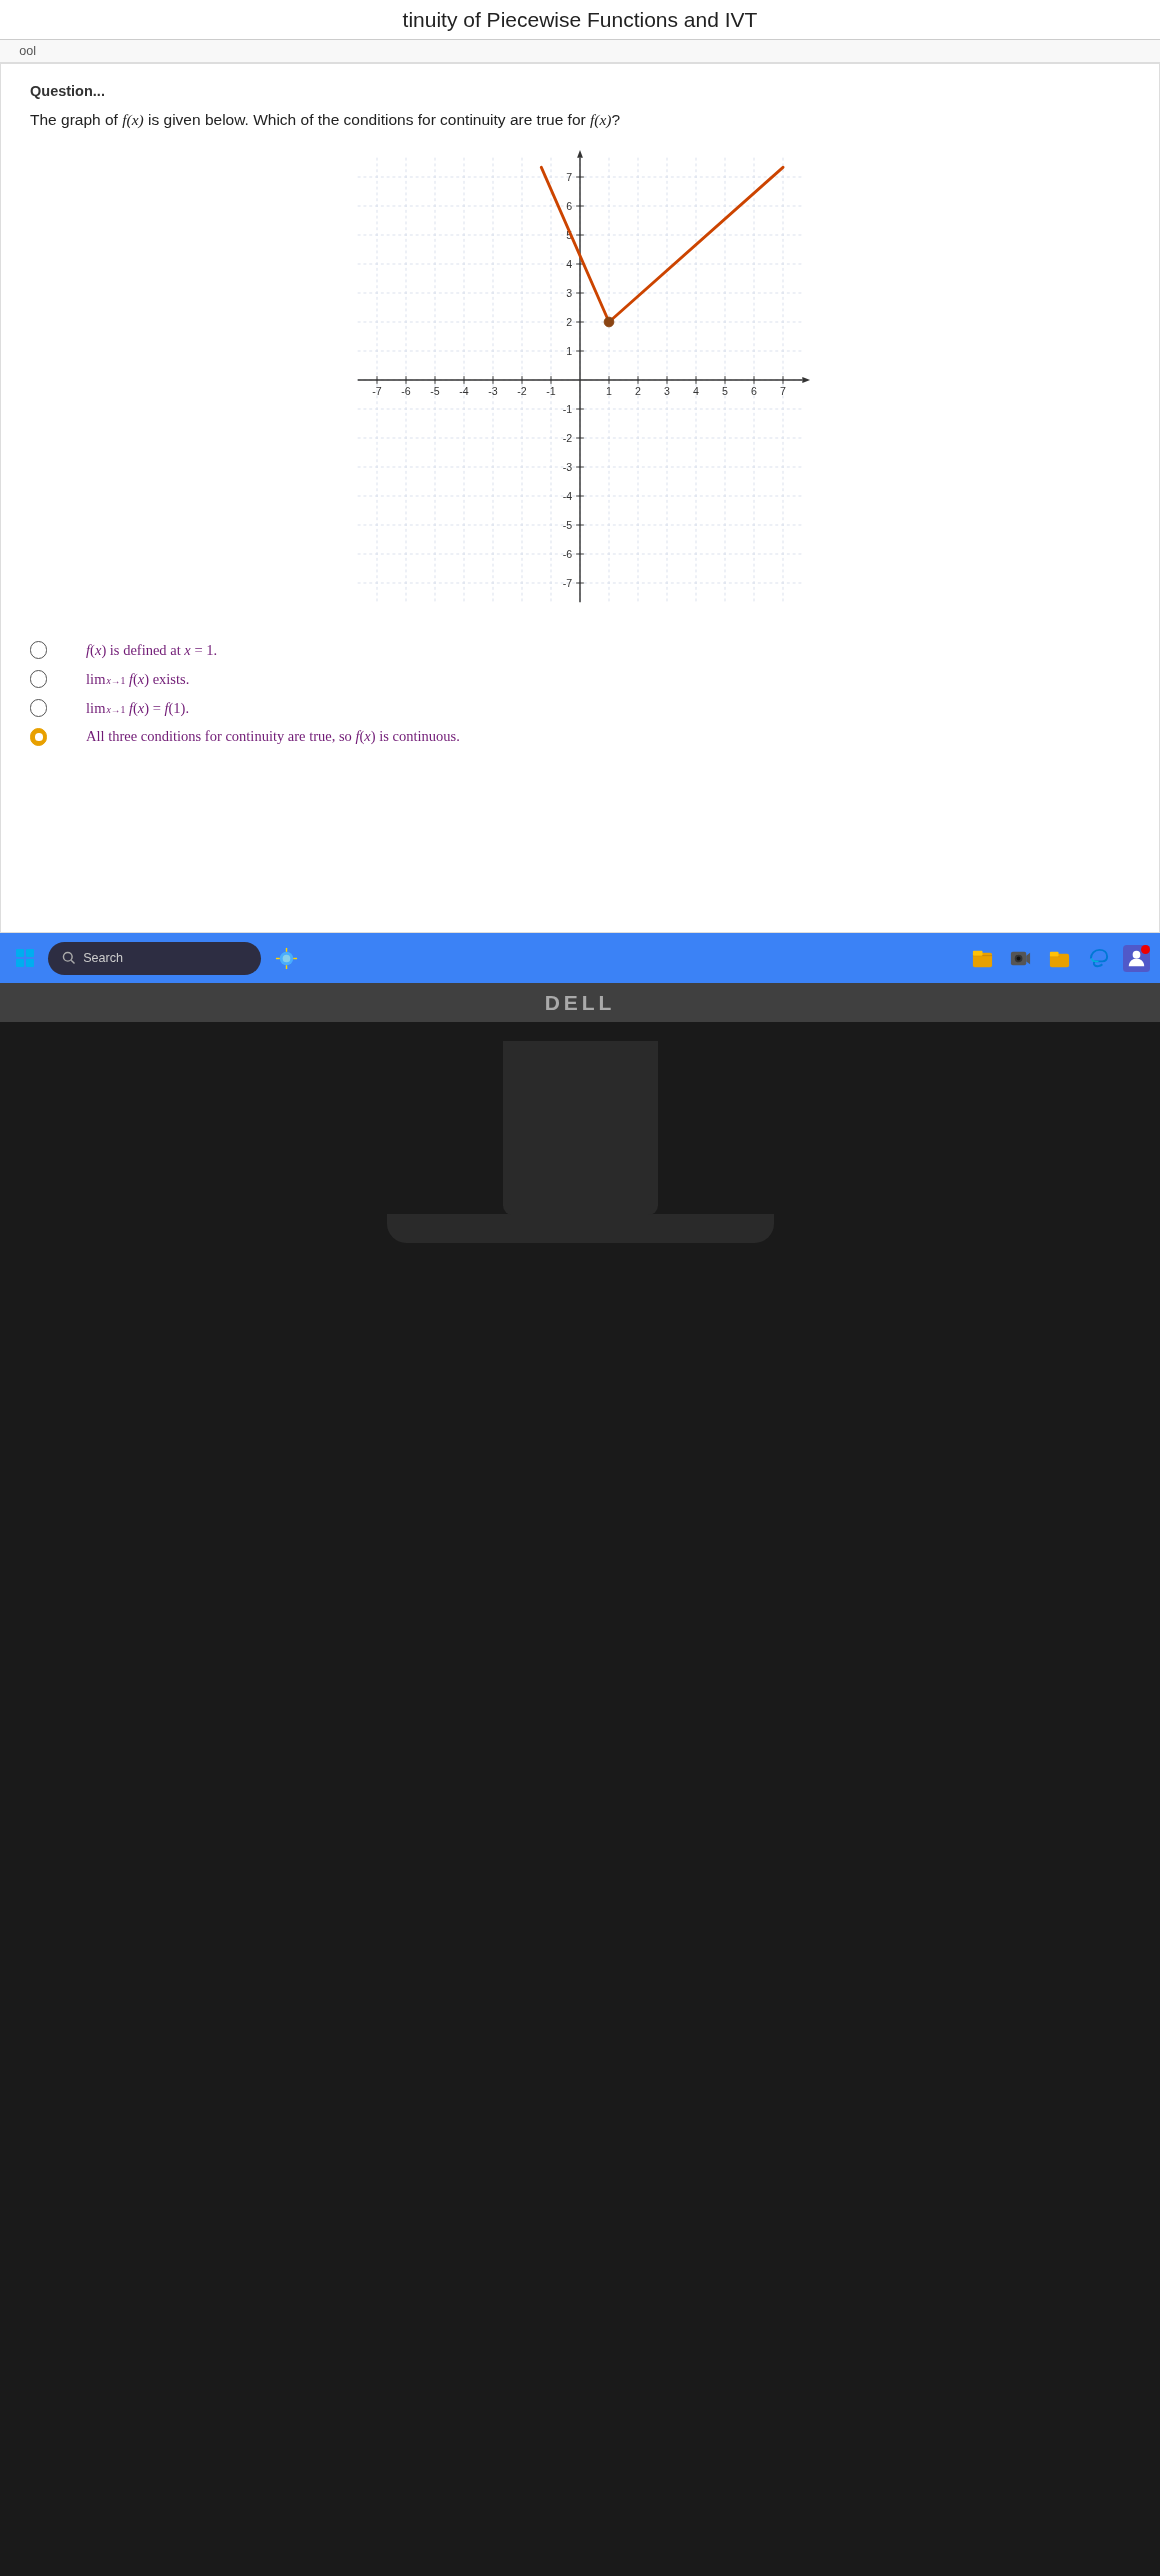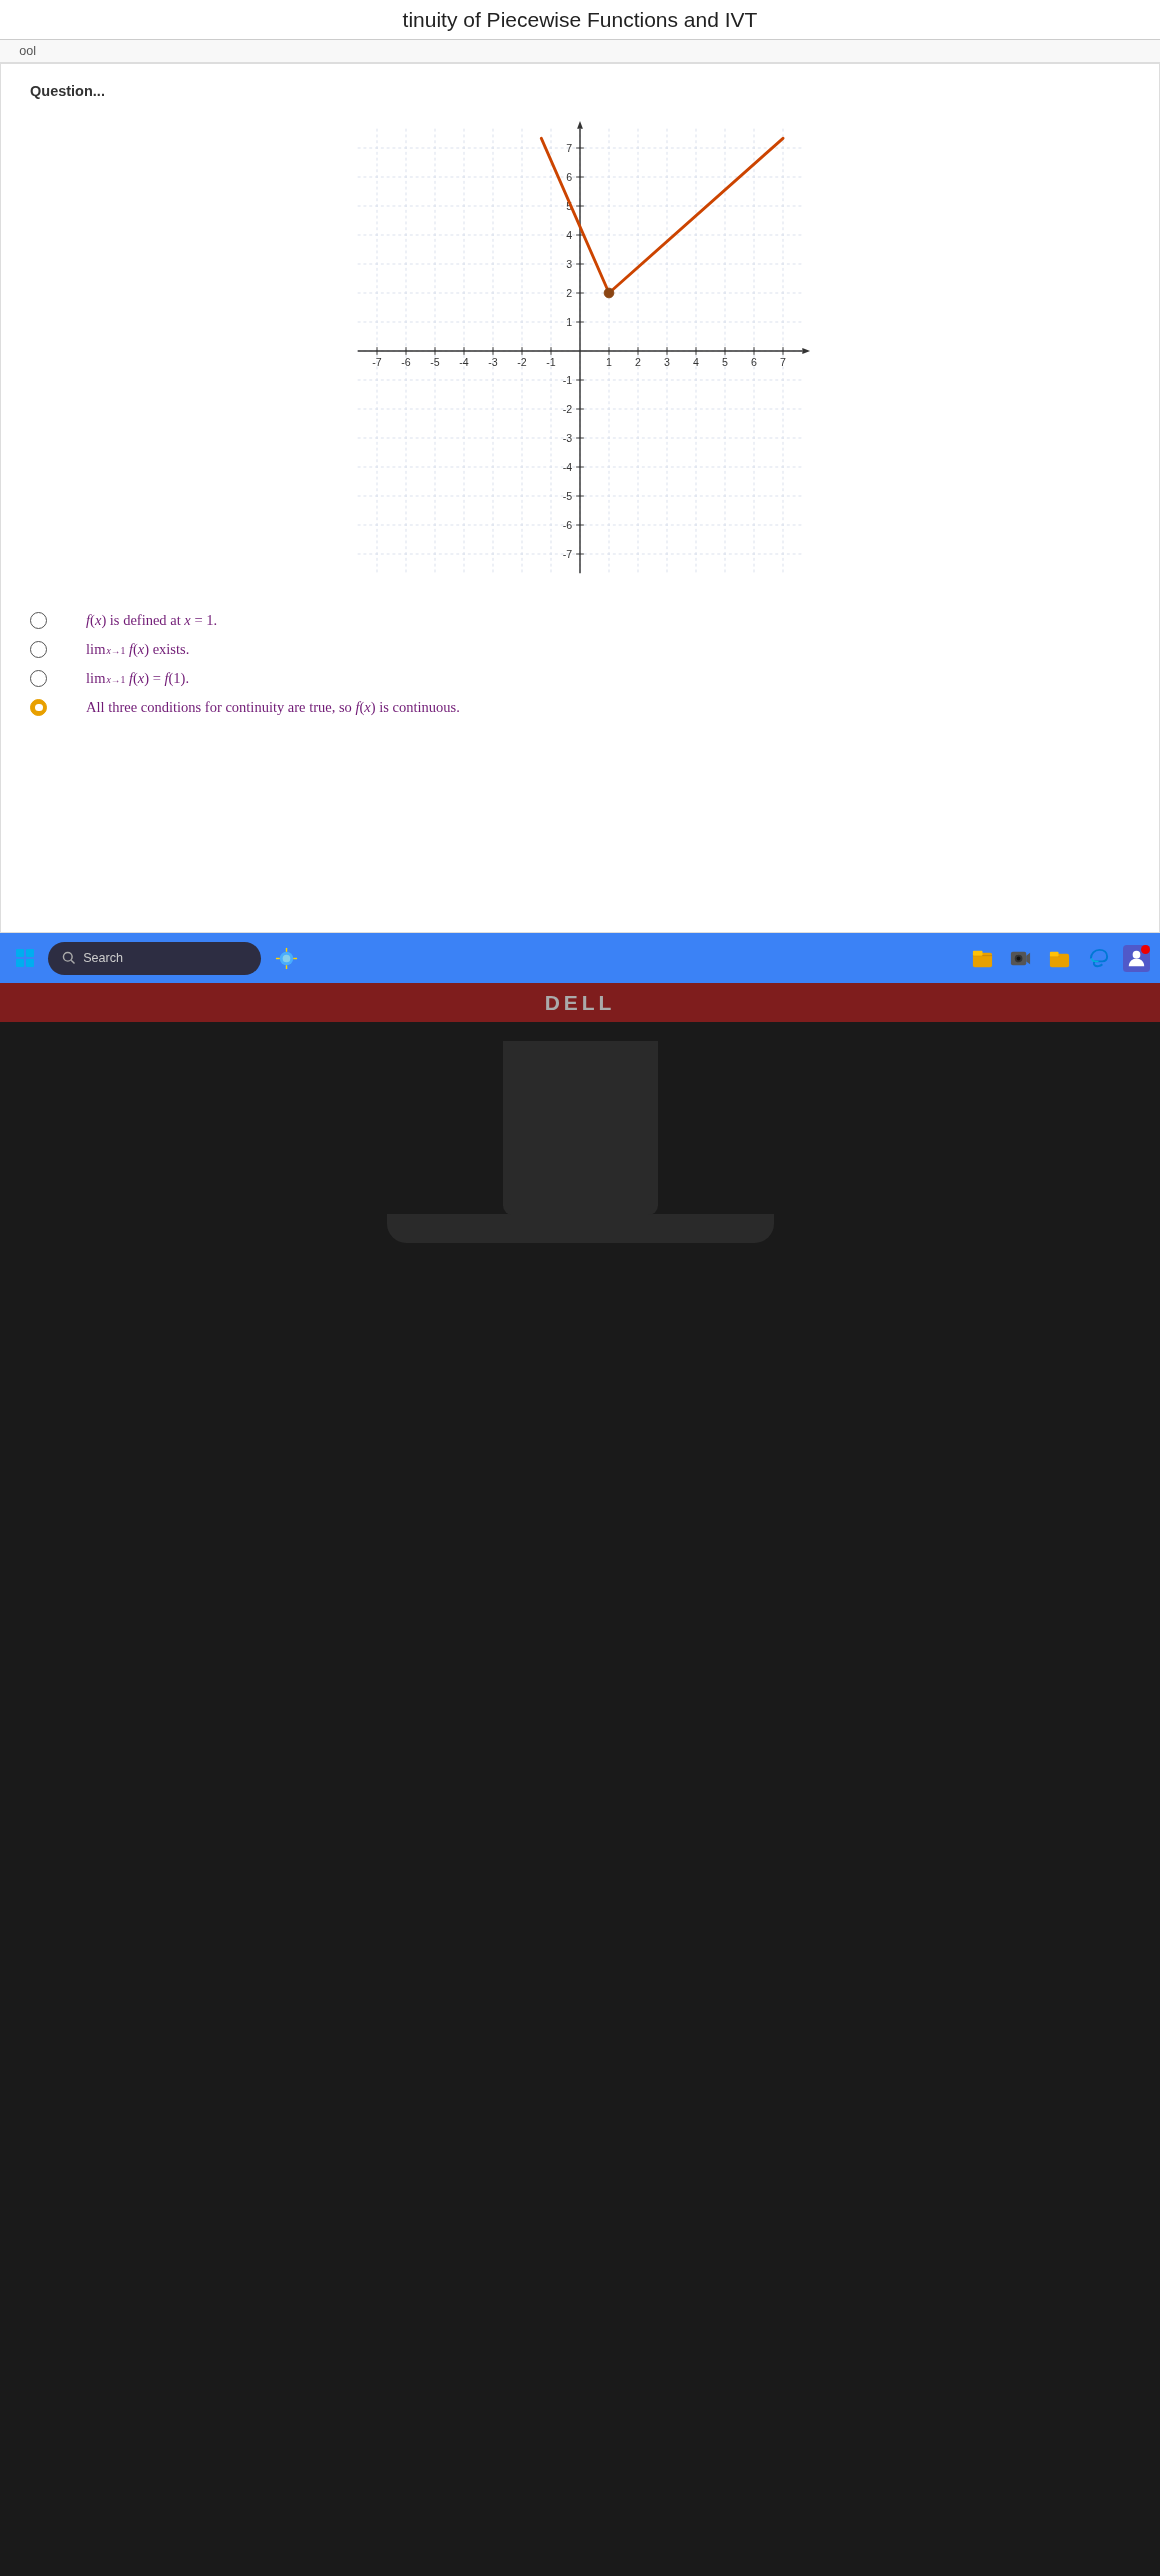--- a/index.html
+++ b/index.html
@@ -188,21 +188,21 @@
       display: flex;
       align-items: center;
       justify-content: center;
       border-radius: 3.9px;
     }
 
     
     .monitor-bezel-bottom {
       width: 1160px;
       height: 39px;
-      background: #7f1d1d;
+      background: #404040;
       display: flex;
       align-items: center;
       justify-content: center;
     }
 
     .dell-logo {
       font-size: 21px;
       font-weight: bold;
       color: #aaaaaa;
       letter-spacing: 3.9px;
@@ -261,20 +261,23 @@
   </div>
 
   <div class="tool-bar">
     <span>ool</span>
   </div>
 
   <div class="content-area">
 
     <div class="question-label">Question...</div>
 
+    <div class="question-text">
+      The graph of <span class="math">f(x)</span> is given below. Which of the conditions for continuity are true for <span class="math">f(x)</span>?
+    </div>
 
     <div class="graph-container">
       <svg class="graph-svg" width="464" height="464" viewBox="0 0 480 480">
 
         <rect width="480" height="480" fill="white"></rect>
 
         <g stroke="#d0d8e8" stroke-width="0.8" stroke-dasharray="3,3">
 
           <line x1="60" y1="10" x2="60" y2="470"></line>
           <line x1="90" y1="10" x2="90" y2="470"></line>

